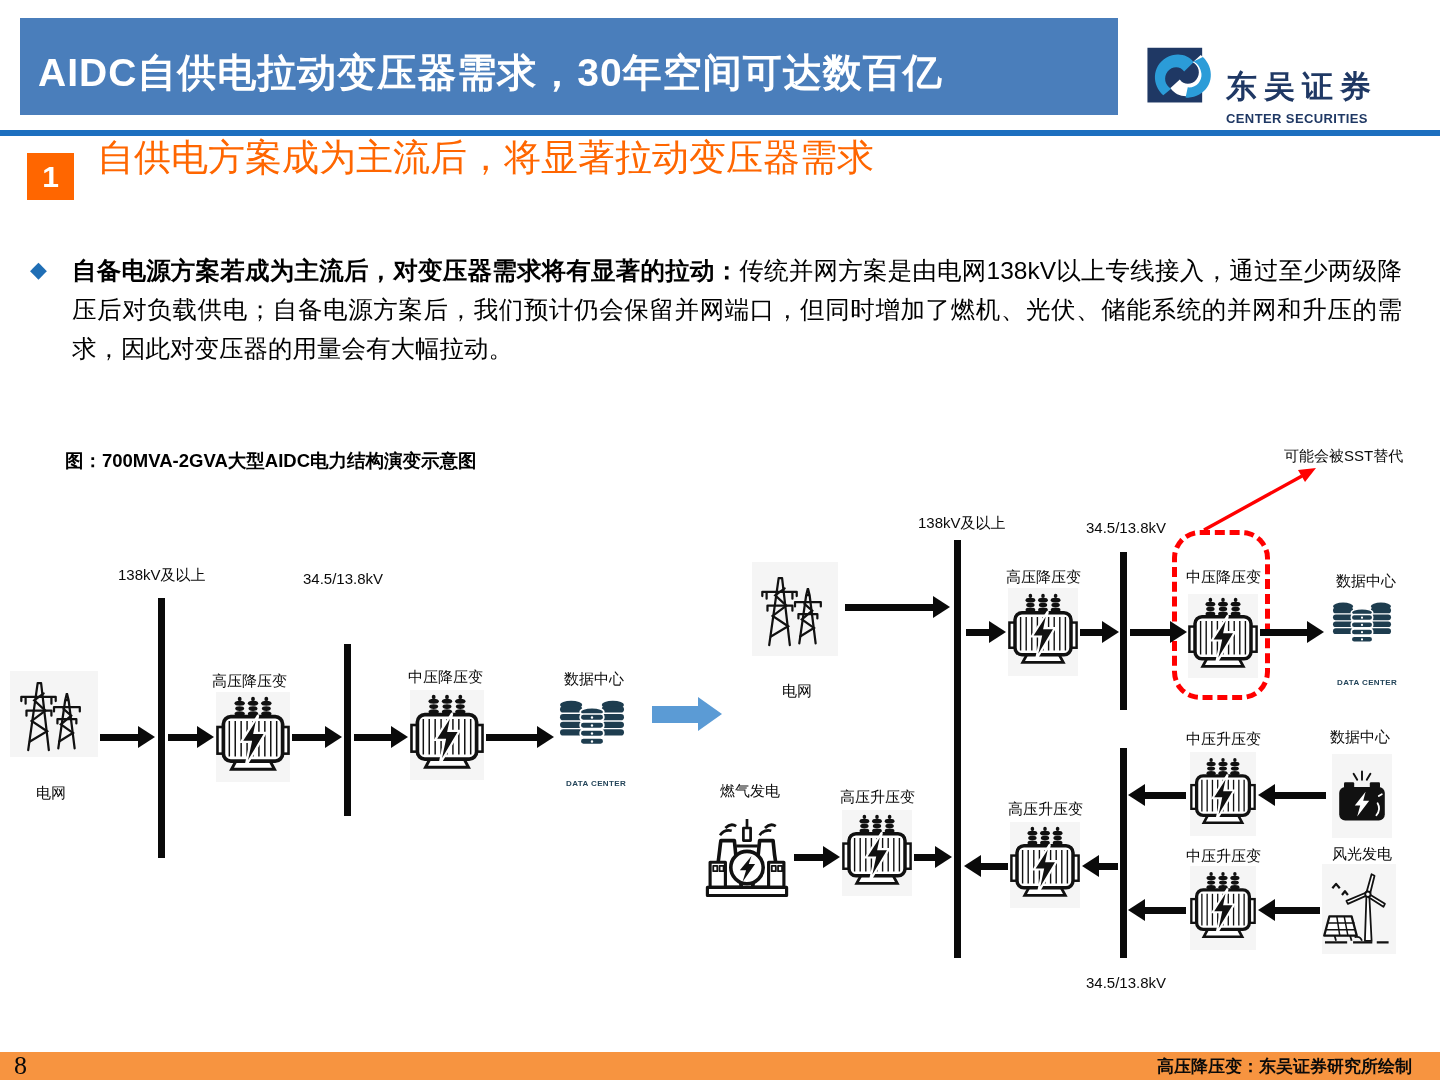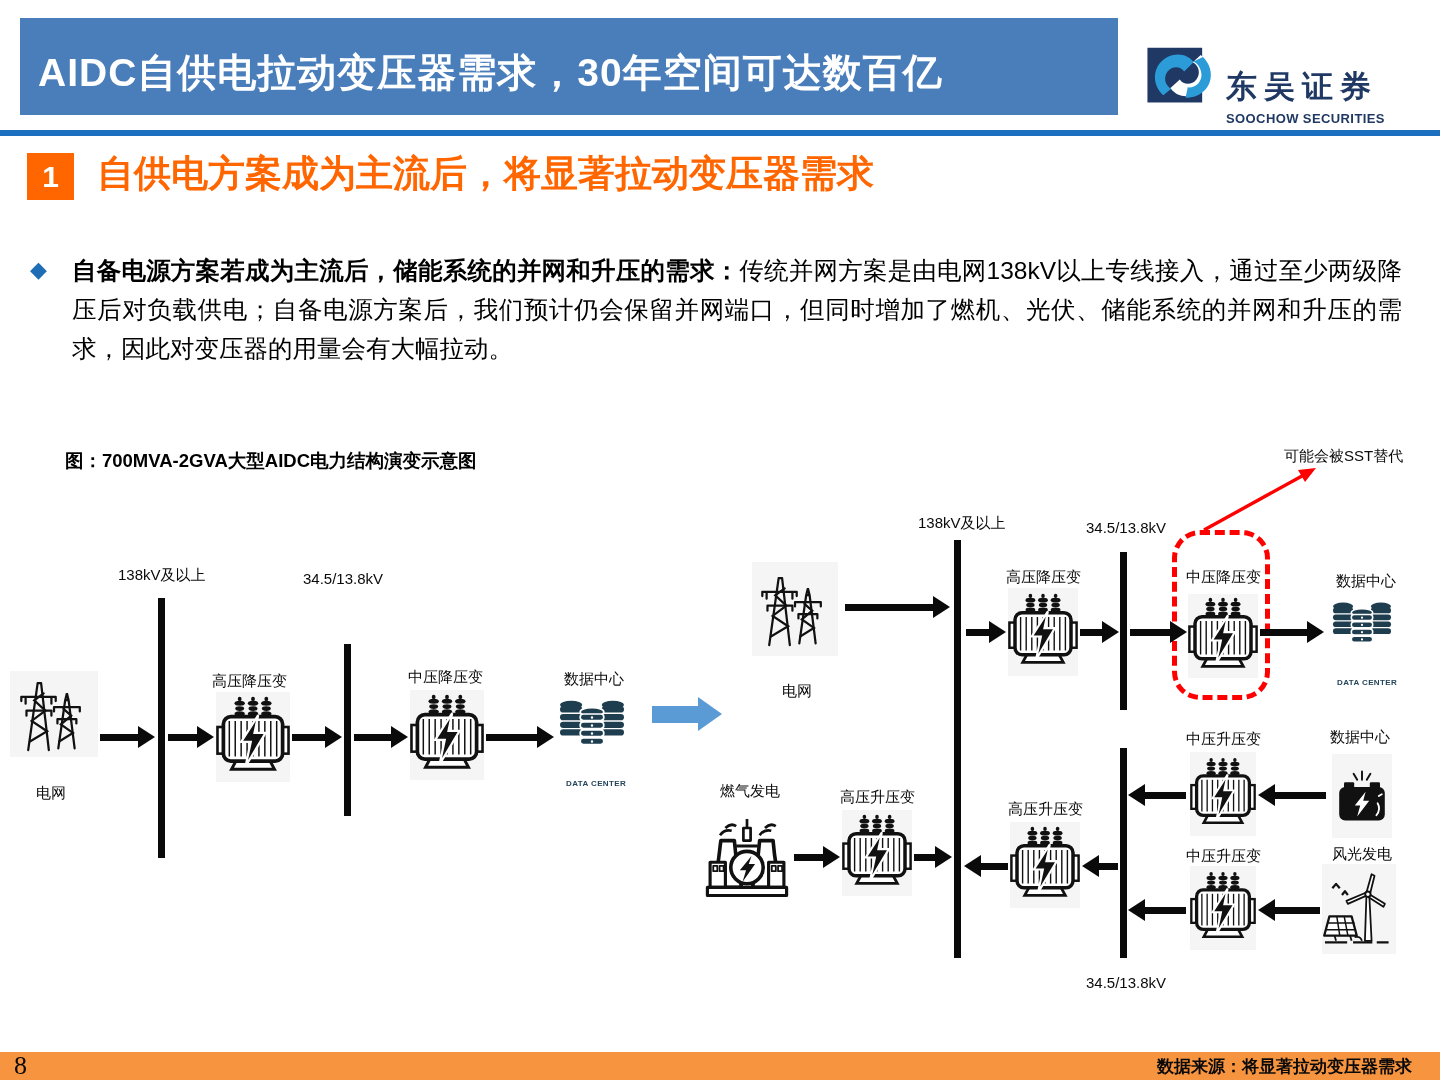--- a/index.html
+++ b/index.html
@@ -27,21 +27,21 @@
   .logo-en { color:var(--navy,#1F3864); font-size:13px; font-weight:700; letter-spacing:.4px; white-space:nowrap; margin-top:3px; }
   .blue-rule { left:0; top:130px; width:1440px; height:6px; background:var(--rule_blue,#1D6FBF); }
 
   
   .num-box {
     left:27px; top:153px; width:47px; height:47px;
     background:var(--orange,#FF6600); color:#fff;
     font-size:30px; font-weight:700; display:flex; align-items:center; justify-content:center;
   }
   .section-title {
-    left:97px; top:149px; font-size:37px; font-weight:700;
+    left:97px; top:133px; font-size:37px; font-weight:400;
     color:var(--orange,#FF6600); white-space:nowrap;text-align:center;
   }
 
   
   .diamond { left:30px; top:257px; color:var(--diamond_blue,#1F6EB5); font-size:22px; }
   .bullet-text { left:72px; top:251px; width:1330px; font-size:24.5px; line-height:39px; color:#000; text-align:justify; }
   .bullet-text b { font-weight:700; }
 
   
   .fig-title { left:65px; top:448px; font-size:18.5px; font-weight:700; color:#000; white-space:nowrap; }
@@ -212,30 +212,30 @@
 </div>
 <div class="abs logo">
   <svg class="logo-icon" viewBox="0 0 100 100">
     <rect x="2" y="8" width="76" height="76" fill="#1F3864"></rect>
     <path d="M24,74 C8,60 8,34 28,22 C42,14 58,17 66,28 L53,41 C48,33 36,33 30,41 C24,49 26,60 35,65 Z" fill="#2B9CD8"></path>
     <path d="M76,18 C93,32 93,60 72,71 C58,79 42,76 34,64 L47,52 C52,60 64,60 70,52 C76,44 74,33 65,28 Z" fill="#fff"></path>
     <path d="M79,21 C95,36 94,62 74,73 C68,76 62,78 55,77 L58,63 C70,64 78,54 77,44 C76,36 72,30 66,27 Z" fill="#2B9CD8"></path>
   </svg>
   <div class="logo-text">
     <div class="logo-cn">东吴证券</div>
-    <div class="logo-en">SOOCHOW SECURITIES</div>
+    <div class="logo-en">CENTER SECURITIES</div>
   </div>
 </div>
 <div class="abs blue-rule"></div>
 
 <div class="abs num-box">1</div>
 <div class="abs section-title">自供电方案成为主流后，将显著拉动变压器需求</div>
 
 <span class="abs diamond">◆</span>
-<p class="abs bullet-text"><b>自备电源方案若成为主流后，储能系统的并网和升压的需求：</b><span>传统并网方案是由电网138kV以上专线接入，通过至少两级降压后对负载供电；自备电源方案后，我们预计仍会保留并网端口，但同时增加了燃机、光伏、储能系统的并网和升压的需求，因此对变压器的用量会有大幅拉动。</span></p>
+<p class="abs bullet-text"><b>自备电源方案若成为主流后，对变压器需求将有显著的拉动：</b><span>传统并网方案是由电网138kV以上专线接入，通过至少两级降压后对负载供电；自备电源方案后，我们预计仍会保留并网端口，但同时增加了燃机、光伏、储能系统的并网和升压的需求，因此对变压器的用量会有大幅拉动。</span></p>
 
 <div class="abs fig-title">图：700MVA-2GVA大型AIDC电力结构演变示意图</div>
 
 <div class="lb b" style="left:118px;top:566px">138kV及以上</div>
 <div class="lb b" style="left:303px;top:570px">34.5/13.8kV</div>
 <div class="bus" style="left:158px;top:598px;height:260px"></div>
 <div class="bus" style="left:344px;top:644px;height:172px"></div>
 
 <div class="icobox" style="left:10px;top:671px;width:88px;height:86px">
     <svg viewBox="0 0 100 100">
@@ -429,13 +429,13 @@
     <div class="sh"></div>
     <div class="hd"></div>
   </div>
 <div class="ar rev" style="left:1082px;top:855px;width:36px">
     <div class="sh"></div>
     <div class="hd"></div>
   </div>
 
 <div class="abs footer-bar"></div>
 <div class="abs page-num">8</div>
-<div class="source">数据来源：将显著拉动变压器需求</div>
+<div class="source">高压降压变：东吴证券研究所绘制</div>
 
 </body></html>

